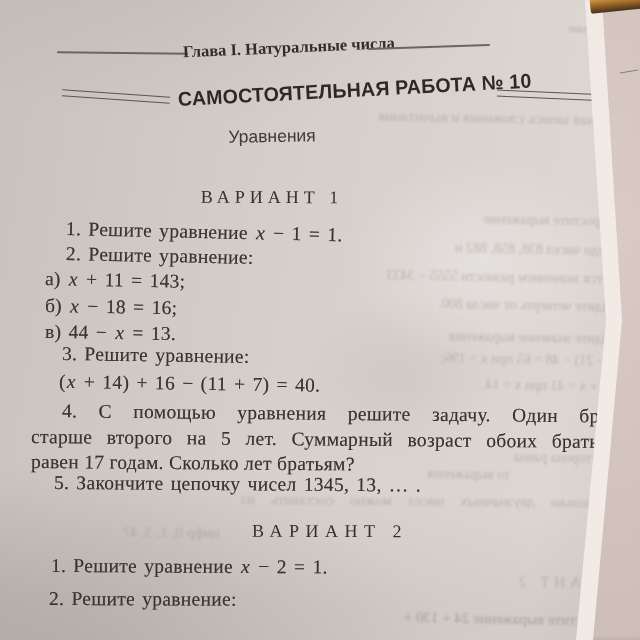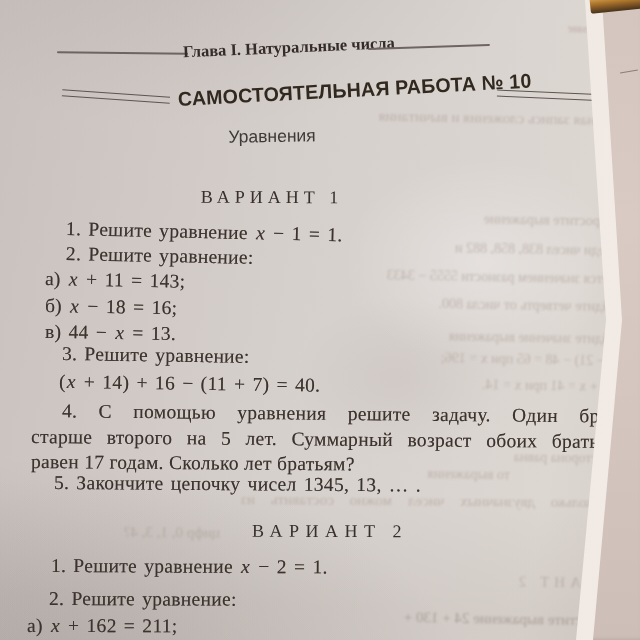--- a/index.html
+++ b/index.html
@@ -143,21 +143,20 @@
     <div class="p4ln p4a">4. С помощью уравнения решите задачу. Один брат</div>
     <div class="p4ln p4b">старше второго на 5 лет. Суммарный возраст обоих братьев</div>
     <div class="p4ln p4c">равен 17 годам. Сколько лет братьям?</div>
 
     <div class="line t5">5. Закончите цепочку чисел 1345, 13, … .</div>
 
     <div class="vtitle v2t">ВАРИАНТ 2</div>
 
     <div class="line v2t1">1. Решите уравнение <i class="vx">x</i> − 2 = 1.</div>
     <div class="line v2t2">2. Решите уравнение:</div>
-    <div class="line v2a">а) <i class="vx">x</i> + 162 = 211;</div>
 
   </div>
 
   <div class="edge-hi"></div>
   <div class="next-page">
   </div>
   <div class="np-line"></div>
   <div class="wood"></div>
 
 </div>

